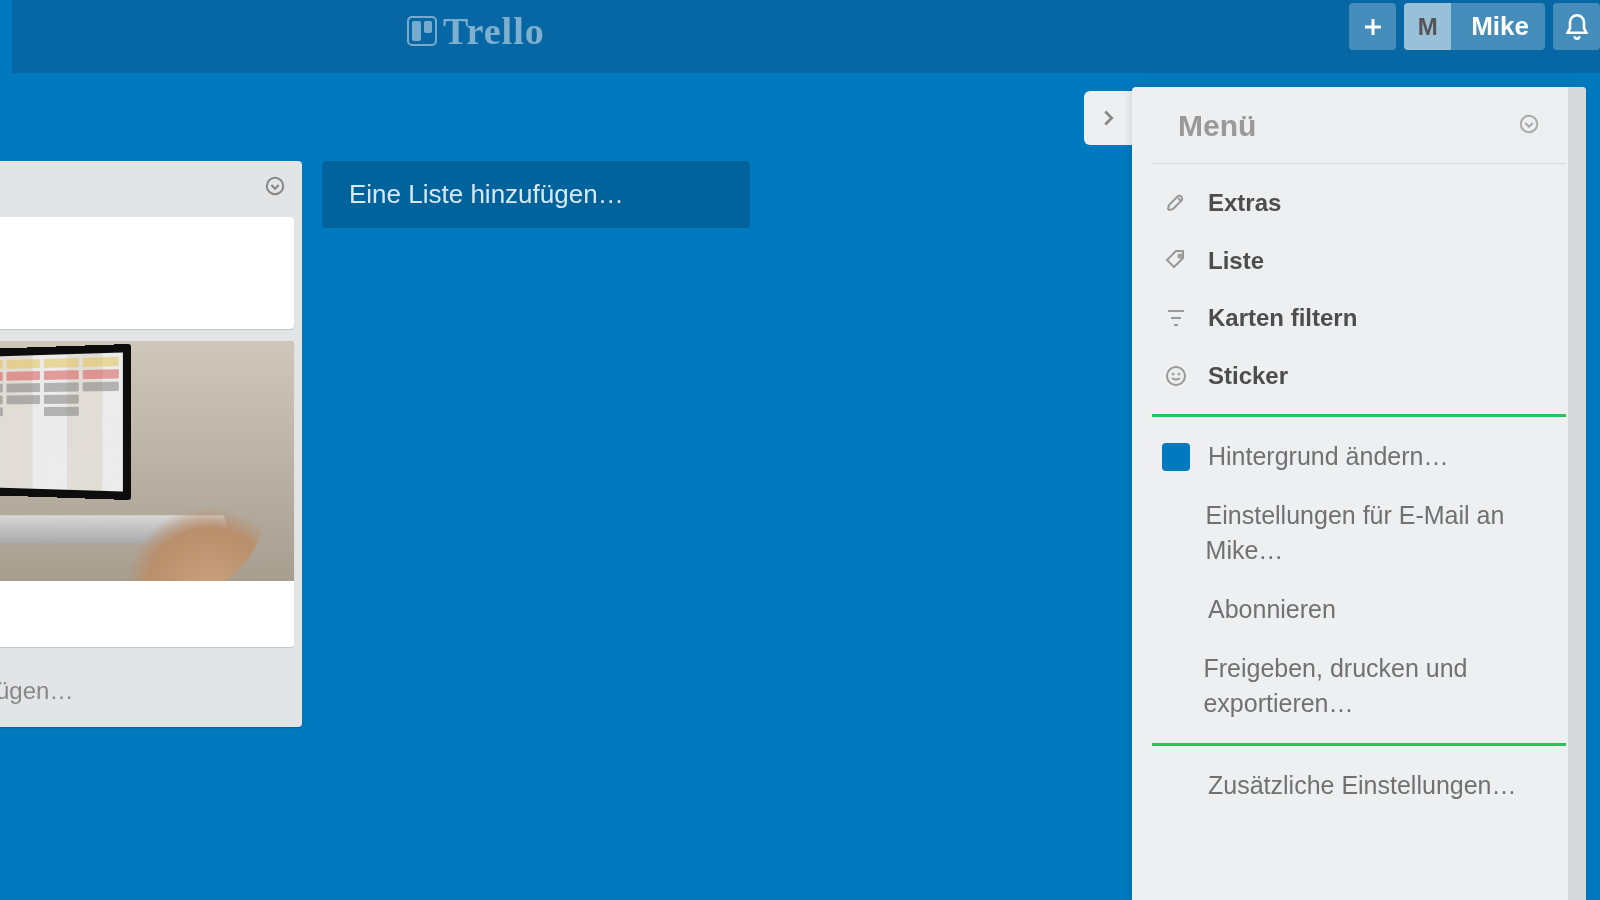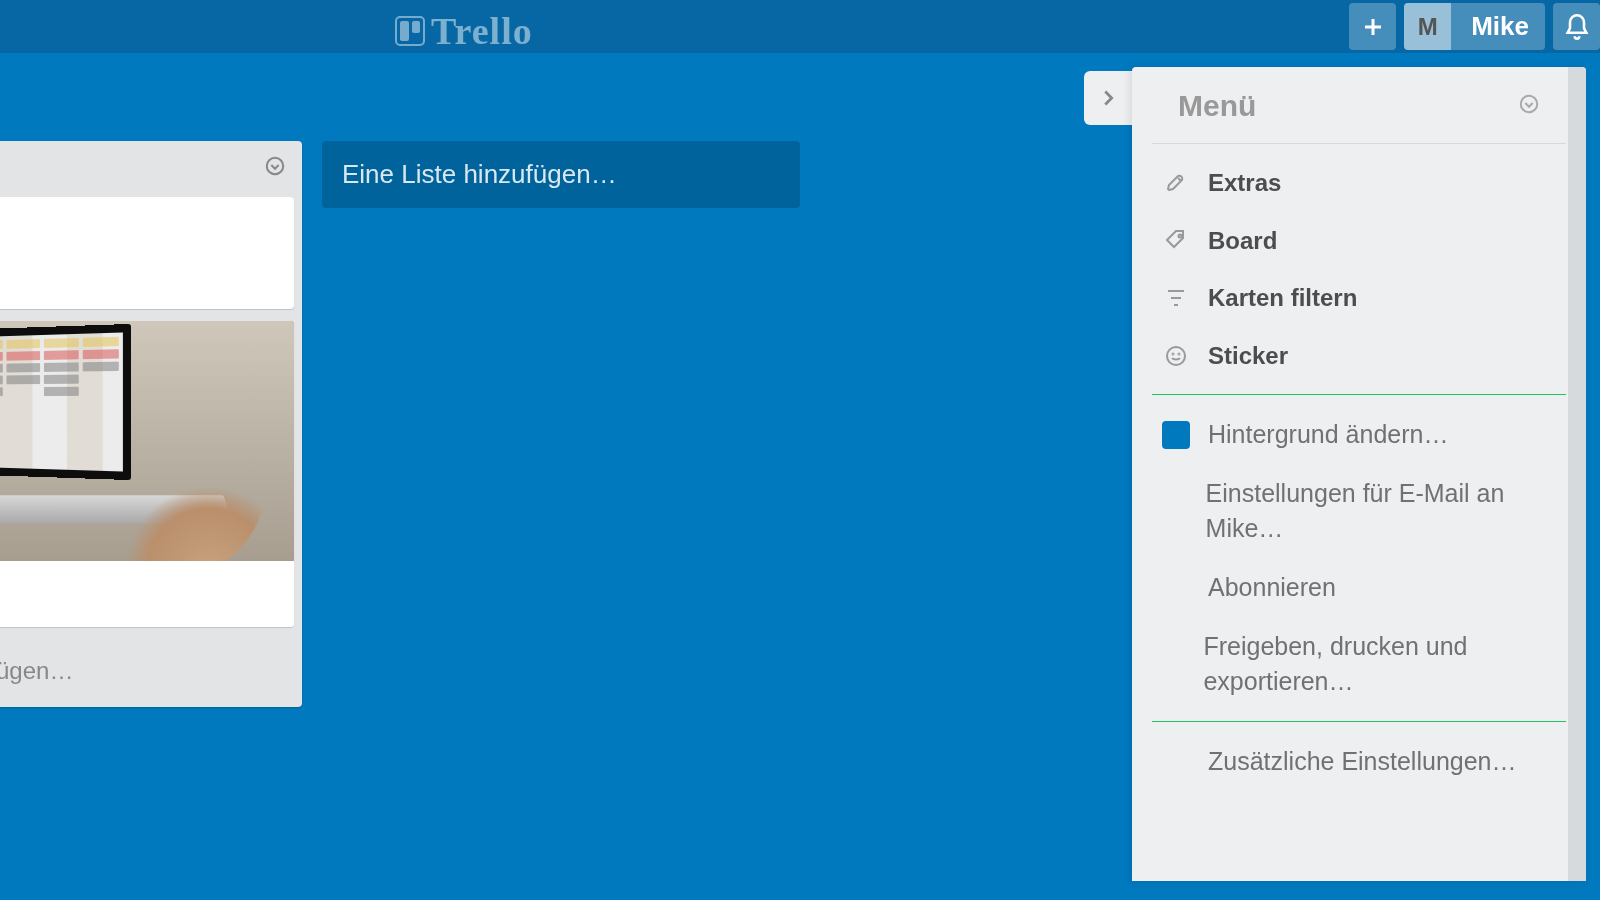--- a/index.html
+++ b/index.html
@@ -1,24 +1,25 @@
 <!DOCTYPE html>
 <html><head>
 <meta charset="utf-8">
 <style>
   * { box-sizing: border-box; margin: 0; padding: 0; font-family: -apple-system, BlinkMacSystemFont, "Segoe UI", Helvetica, Arial, sans-serif; }
   body { width: 1600px; height: 900px; overflow: hidden; background: #0079BF; }
 
   
   .header {
-    height: 53px;
+    height: 73px;
     background: #0767A4;
     display: flex;
     align-items: center;
     position: relative;
+    margin-left: 12px;
   }
   .logo {
     position: absolute;
     left: 395px;
     top: 9px;
     display: flex;
     align-items: center;
     gap: 6px;
   }
   .logo-mark {
@@ -158,26 +159,26 @@
   .add-card {
     padding: 18px 14px 22px;
     color: #888;
     font-size: 24px;
   }
 
   .add-list {
     position: absolute;
     top: 88px;
     left: 322px;
-    width: 478px;
+    width: 428px;
     background: rgba(0,0,0,0.18);
     border-radius: 4px;
     color: rgba(255,255,255,0.85);
     font-size: 26px;
-    padding: 18px 20px;
+    padding: 18px 27px;
     cursor: pointer;
   }
 
   .menu-toggle {
     position: absolute;
     top: 18px;
     left: 1084px;
     width: 48px; height: 54px;
     background: #EDEFF0;
     border-radius: 6px 0 0 6px;
@@ -211,21 +212,21 @@
     margin: 0 20px;
   }
   .side-header h2{
     color:#999; font-size:30px; font-weight:800;
   }
   .side-header .menu-icon svg{ width:22px; height:22px; stroke:#aaa; stroke-width:2.2; fill:none; }
 
   .side-section{
     padding: 10px 0;
     margin: 0 20px;
-    border-bottom: 1px solid #22c55e;
+    border-bottom: 3px solid #22c55e;
   }
   .side-section.last{ border-bottom:none; }
   .mrow{
     display:flex; align-items:center; gap:18px;
     padding: 12px 10px;
     cursor:pointer;
   }
   .mrow .mi{
     width:28px; height:28px; display:flex; align-items:center; justify-content:center;
     color:#999;
@@ -356,21 +357,21 @@
           </span>
         <span class="mlabel">Extras</span>
       </div>
       <div class="mrow strong">
         <span class="mi">
             <svg viewBox="0 0 24 24">
               <path d="M3 12l9-9h7v7l-9 9-7-7Z"></path>
               <circle cx="16" cy="8" r="1.5"></circle>
             </svg>
           </span>
-        <span class="mlabel">Board</span>
+        <span class="mlabel">Liste</span>
       </div>
       <div class="mrow strong">
         <span class="mi">
             <svg viewBox="0 0 24 24">
               <path d="M4 5h16M7 12h10M10 19h4"></path>
             </svg>
           </span>
         <span class="mlabel">Karten filtern</span>
       </div>
       <div class="mrow strong">

